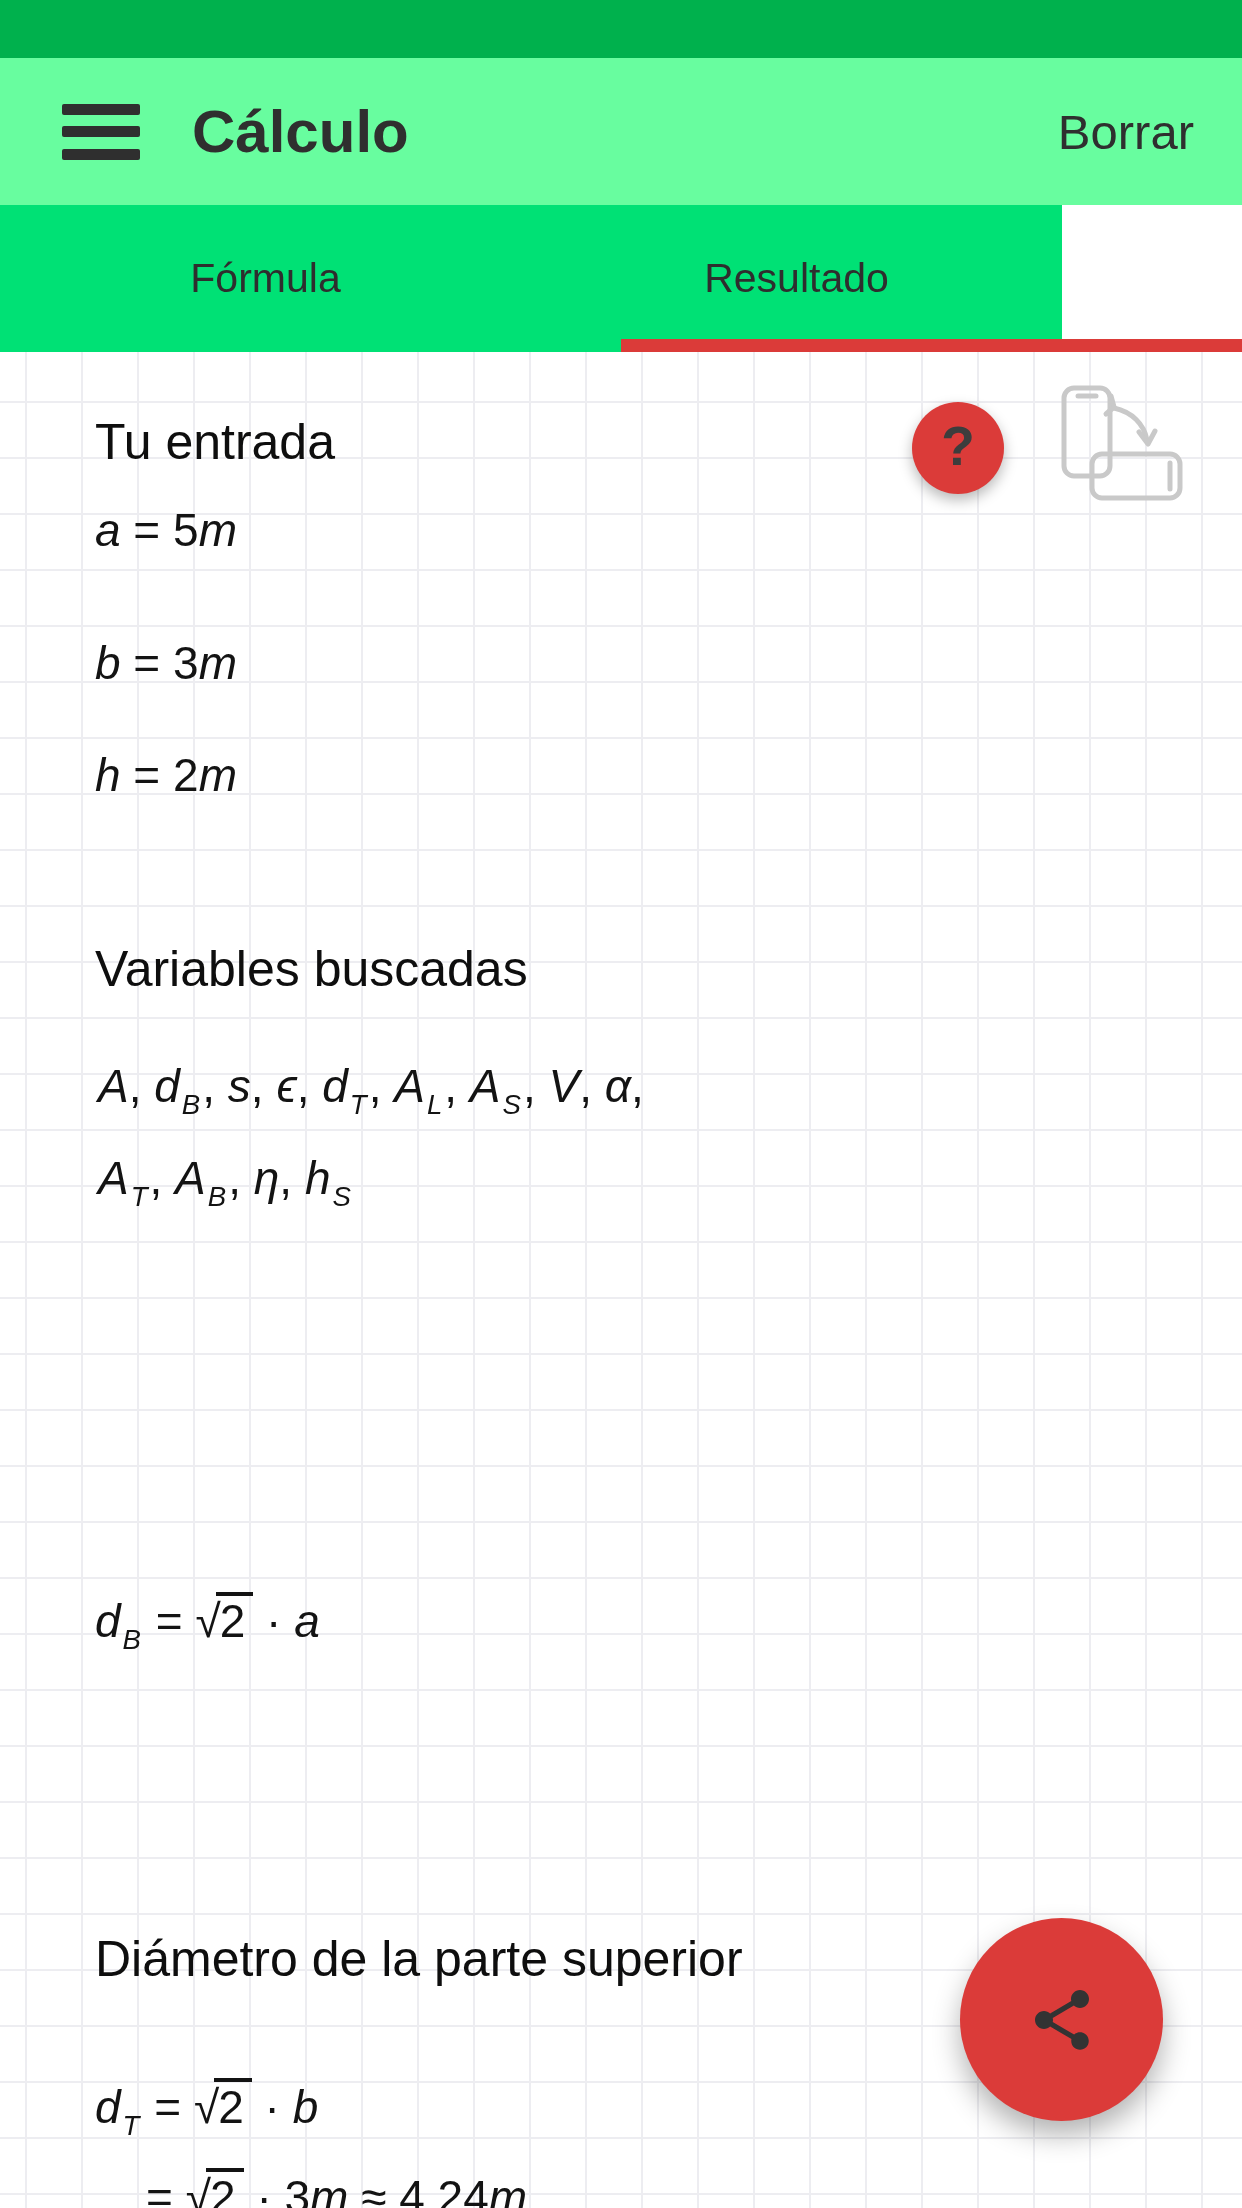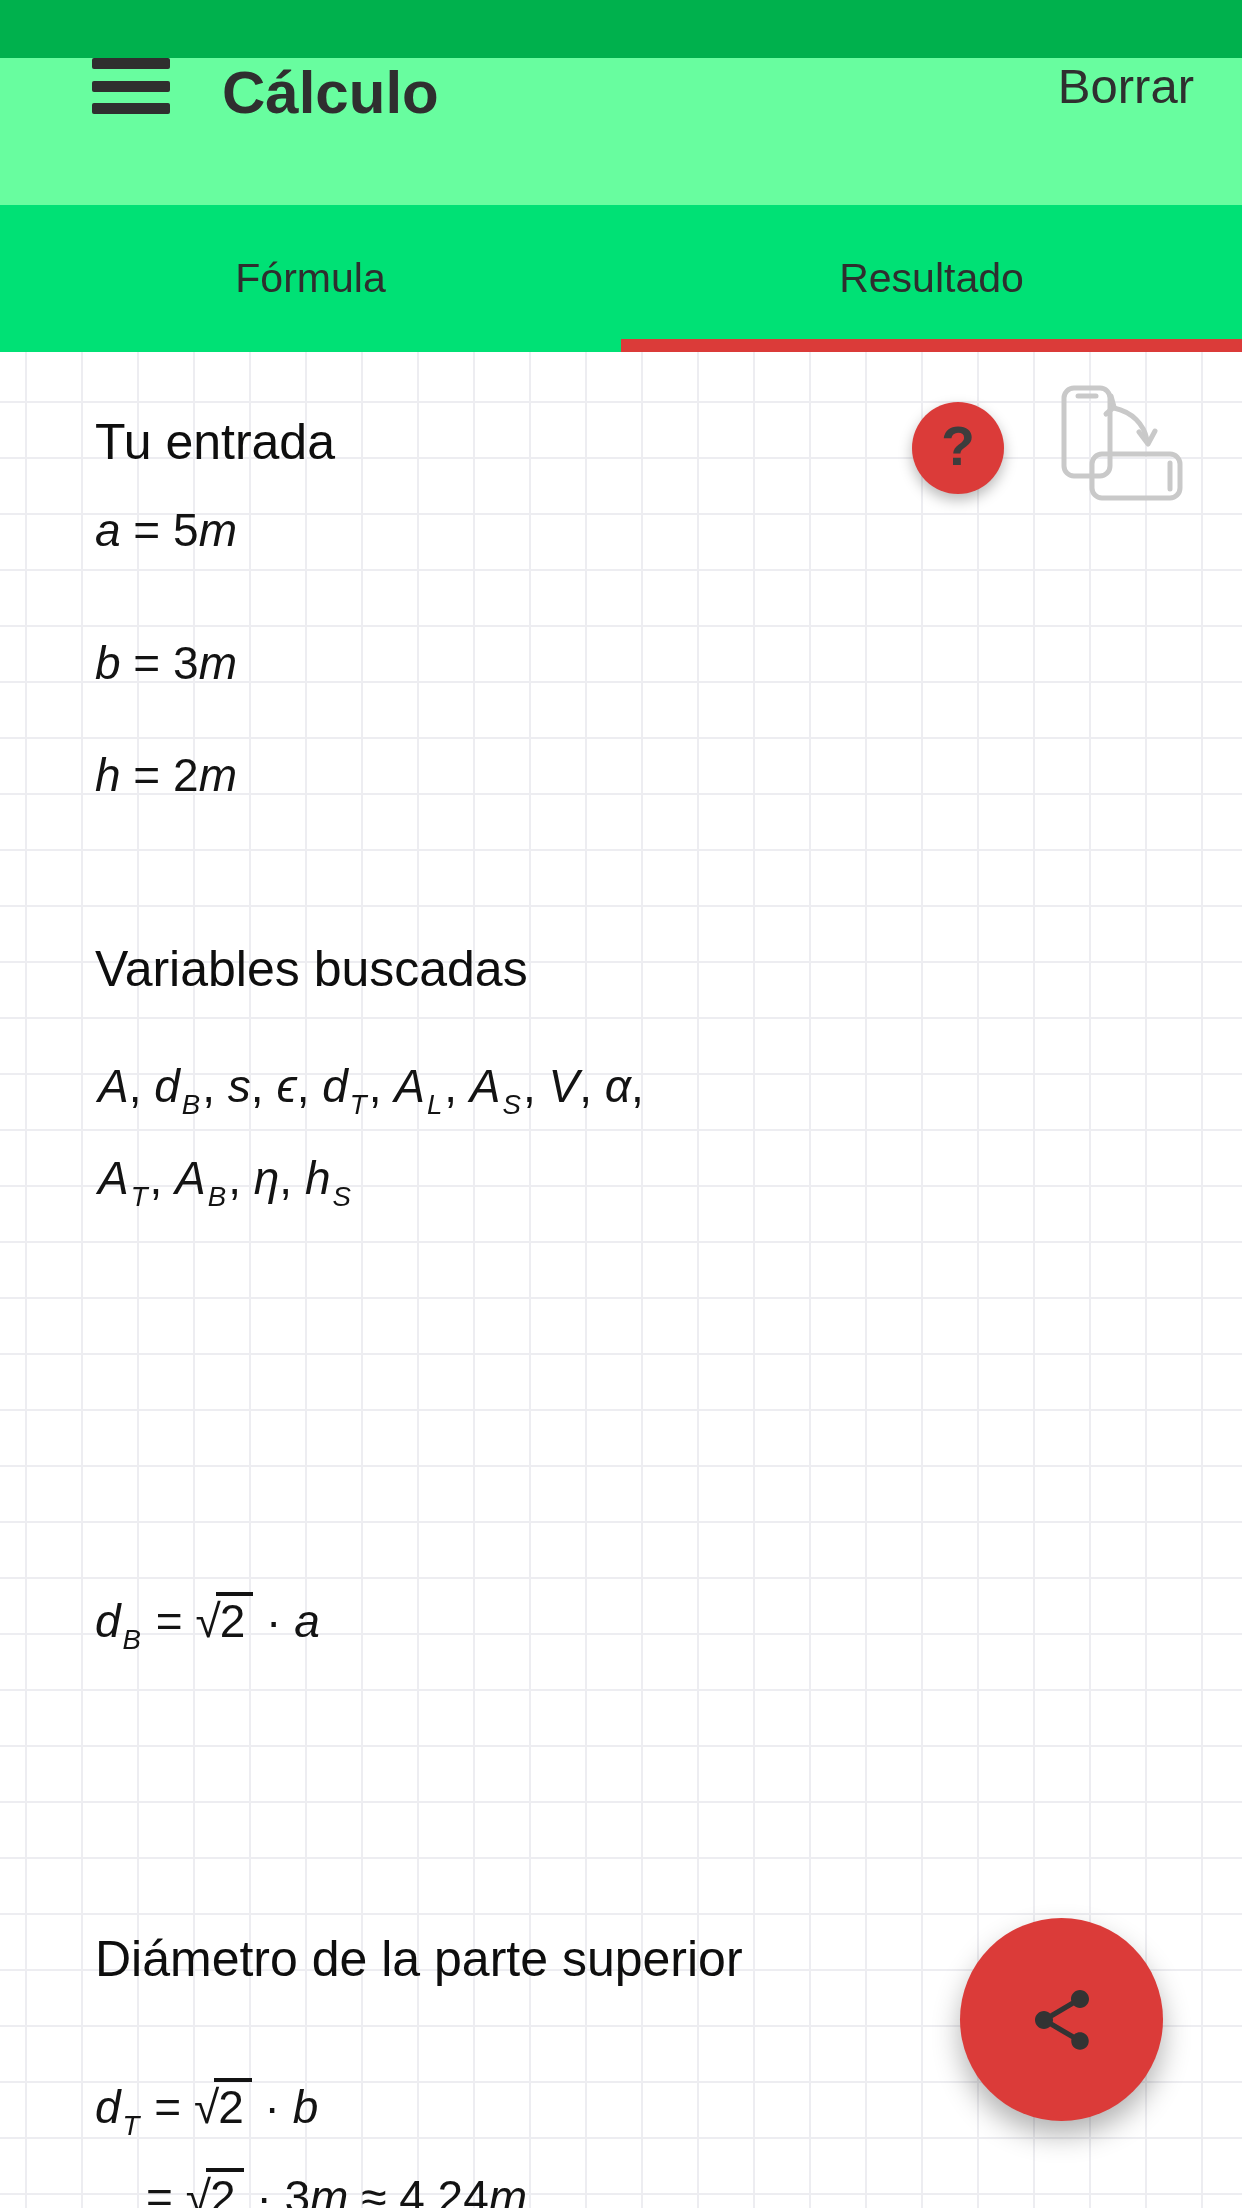--- a/index.html
+++ b/index.html
@@ -1,28 +1,28 @@
 <!DOCTYPE html>
 <html style="--c-status: #00B14D; --c-header: #68FD9F; --c-tab: #00E175; --c-red: #DB3B39;"><head>
 <meta charset="utf-8">
 <style>
   html,body{margin:0;padding:0;background:#222;}
   .screen{position:relative;width:1242px;height:2208px;overflow:hidden;background:#fff;
     font-family:"Liberation Sans",sans-serif;-webkit-font-smoothing:antialiased;}
   
   .status-bar{position:absolute;left:0;top:0;width:1242px;height:58px;background:var(--c-status,#00B14D);}
   .app-bar{position:absolute;left:0;top:58px;width:1242px;height:147px;background:var(--c-header,#68FD9F);
-    display:flex;align-items:flex-start;box-sizing:border-box;padding:0 48px 0 92px;}
+    display:flex;align-items:center;box-sizing:border-box;padding:0 48px 0 62px;}
   .burger{width:78px;height:56px;display:flex;flex-direction:column;justify-content:space-between;
     background:none;border:none;padding:0;cursor:pointer;}
   .burger i{display:block;height:11px;background:#2F2F2F;border-radius:2px;}
   .app-title{margin:0 0 0 52px;font-size:60px;font-weight:700;color:#2F2F2F;letter-spacing:0;}
   .clear-btn{margin-left:auto;background:none;border:none;padding:0;font-family:inherit;
     font-size:49px;color:#2F2F2F;cursor:pointer;}
-  .tab-bar{position:absolute;left:0;top:205px;width:1242px;height:147px;background:var(--c-tab,#00E175);display:flex;}
+  .tab-bar{position:absolute;left:0;top:205px;width:1062px;height:147px;background:var(--c-tab,#00E175);display:flex;}
   .tab{flex:1 1 50%;display:flex;align-items:center;justify-content:center;cursor:pointer;}
   .tab span{font-size:41px;color:#2E2E2E;}
   .tab-indicator{position:absolute;left:621px;bottom:0;width:621px;height:13px;background:var(--c-red,#DB3B39);}
   
   .content{position:absolute;left:0;top:352px;width:1242px;height:1856px;overflow:hidden;background:#fff;
     background-image:linear-gradient(to right,#EDEDF1 2px,transparent 2px),
                      linear-gradient(to bottom,#EDEDF1 2px,transparent 2px);
     background-size:56px 56px;background-position:25px 49px;}
   .ws-label{position:absolute;font-size:50px;color:#0E0E0E;white-space:nowrap;}
   .math{position:absolute;font-family:Liberation Sans, sans-serif;font-size:46px;color:#131313;

